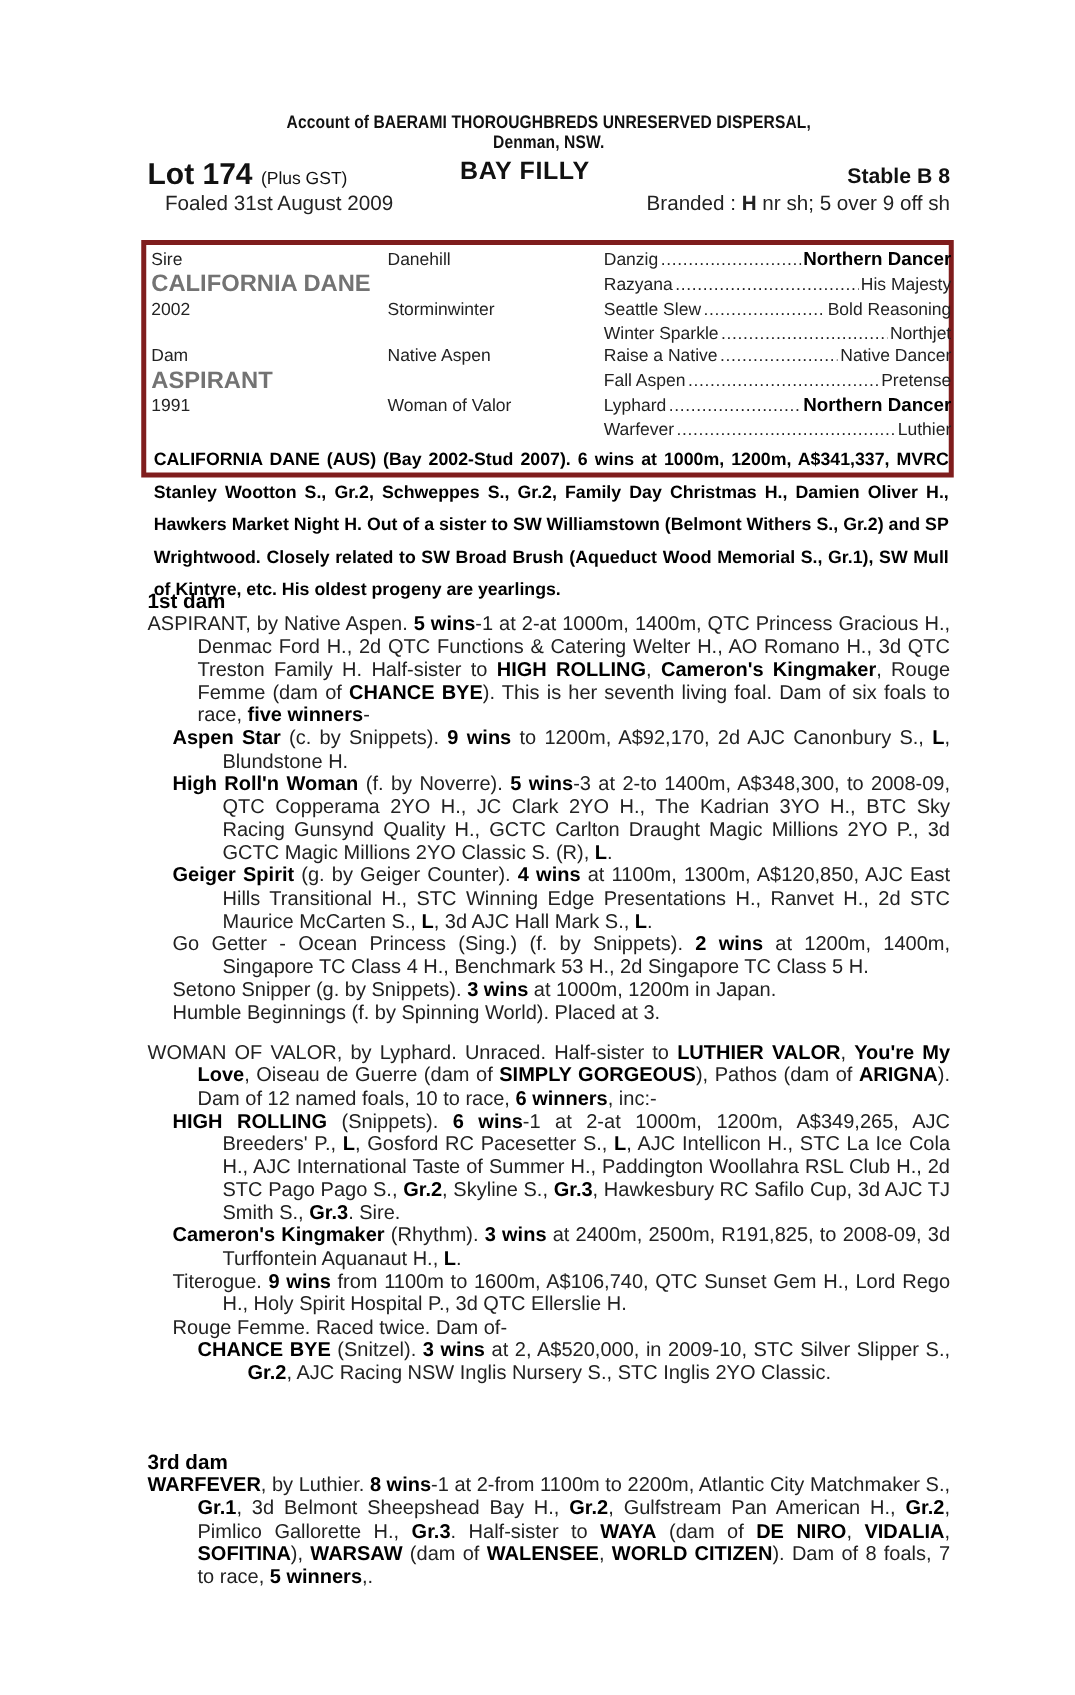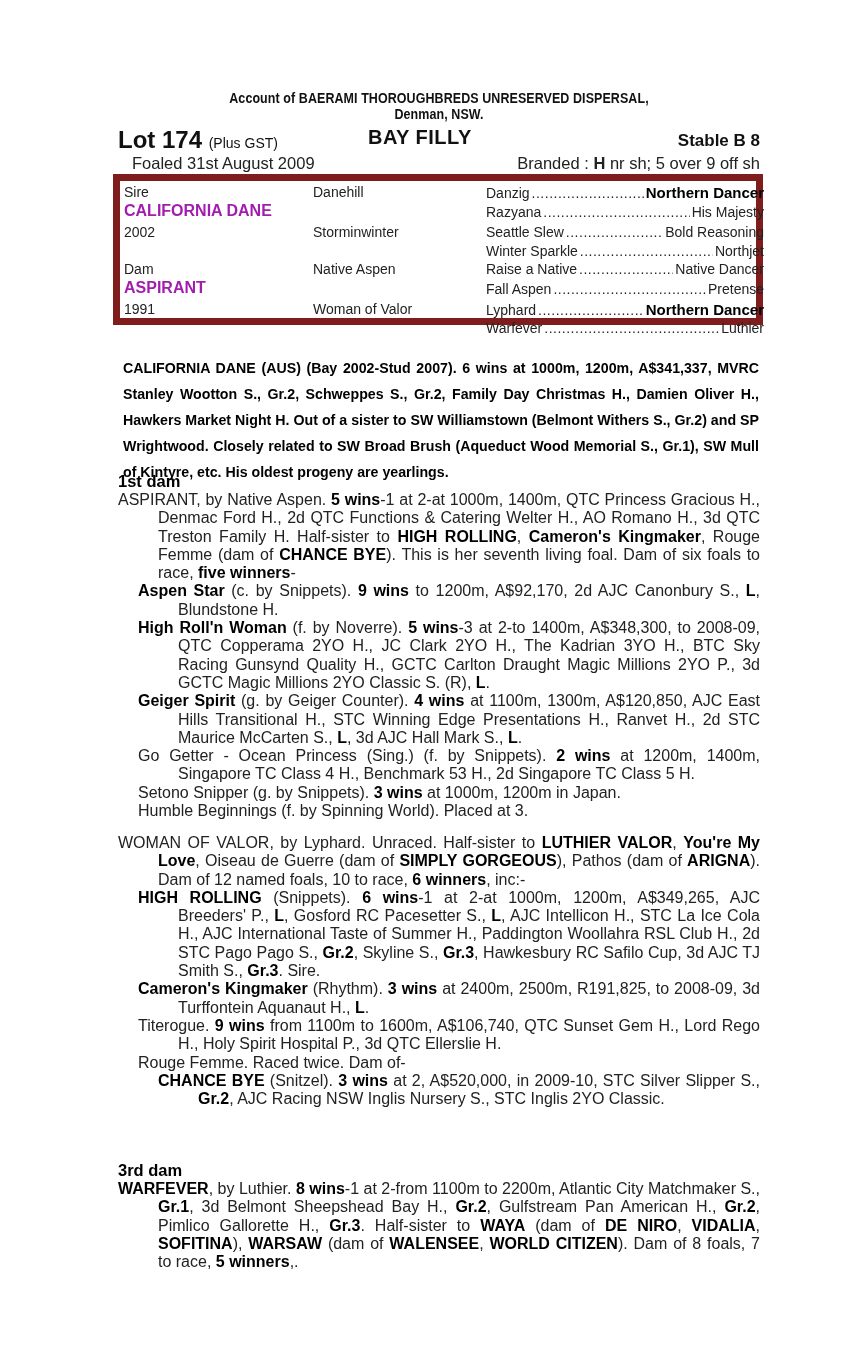--- a/index.html
+++ b/index.html
@@ -8,23 +8,23 @@
   .consignor { text-align:center; font-family:"Liberation Sans", sans-serif; font-weight:bold; font-size:14.5px; line-height:16px; transform:scaleX(0.86); transform-origin:center; letter-spacing:0.1px; }
   .lotrow { position:relative; height:28px; margin-top:4px; }
   .lot { position:absolute; left:0; top:0; font-weight:bold; font-size:24px; }
   .lot .gst { font-weight:normal; font-size:14px; }
   .sex { position:absolute; left:250px; top:0; font-weight:bold; font-size:20px; letter-spacing:0.5px; }
   .stable { position:absolute; right:0; top:5px; font-weight:bold; font-size:17px; }
   .foalrow { position:relative; height:22px; font-size:16.5px; color:#222; }
   .foaled { position:absolute; left:0; top:0;margin-left:14px; }
   .branded { position:absolute; right:0; top:0; }
   .branded b { font-weight:bold; }
-  .ped { position:absolute; left:-5px; top:84px; width:650px; height:151px; border:7px solid #7f1d1d; box-sizing:border-box; }
+  .ped { position:absolute; left:-5px; top:102px; width:650px; height:190px; border:4px solid #7f1d1d; box-sizing:border-box; }
   .ped .cell { position:absolute; font-size:14px; color:#222; white-space:nowrap; }
-  .ped .big { font-weight:bold; font-size:16px; color:#a21caf; }
+  .ped .big { font-weight:bold; font-size:19px; color:#737373; }
   .ped .g3 { position:absolute; left:366px; width:278px; font-size:14px; display:flex; align-items:baseline; color:#222; }
   .ped .g3 .dots { flex:1; overflow:hidden; white-space:nowrap; margin:0 2px; }
   .ped .g3 .dots::after { content:"........................................................................................................................"; letter-spacing:0.5px; }
   .ped .g3 .r.bold { font-weight:bold; color:#000; font-size:15px; }
   .sireblurb { position:absolute; left:5px; top:265px; width:636px; font-weight:bold; font-size:14.2px; line-height:26px; text-align:justify; color:#000; }
   .section { position:absolute; left:0; width:642px; font-size:16px; line-height:18.3px; color:#222; }
   .section h3 { margin:0; font-size:16.5px; font-weight:bold; color:#000000; line-height:20px; }
   .para { text-align:justify; padding-left:40px; text-indent:-40px; }
   .para.l2 { padding-left:60px; text-indent:-40px; margin-left:0; }
   .para.l3 { padding-left:80px; text-indent:-40px; }

